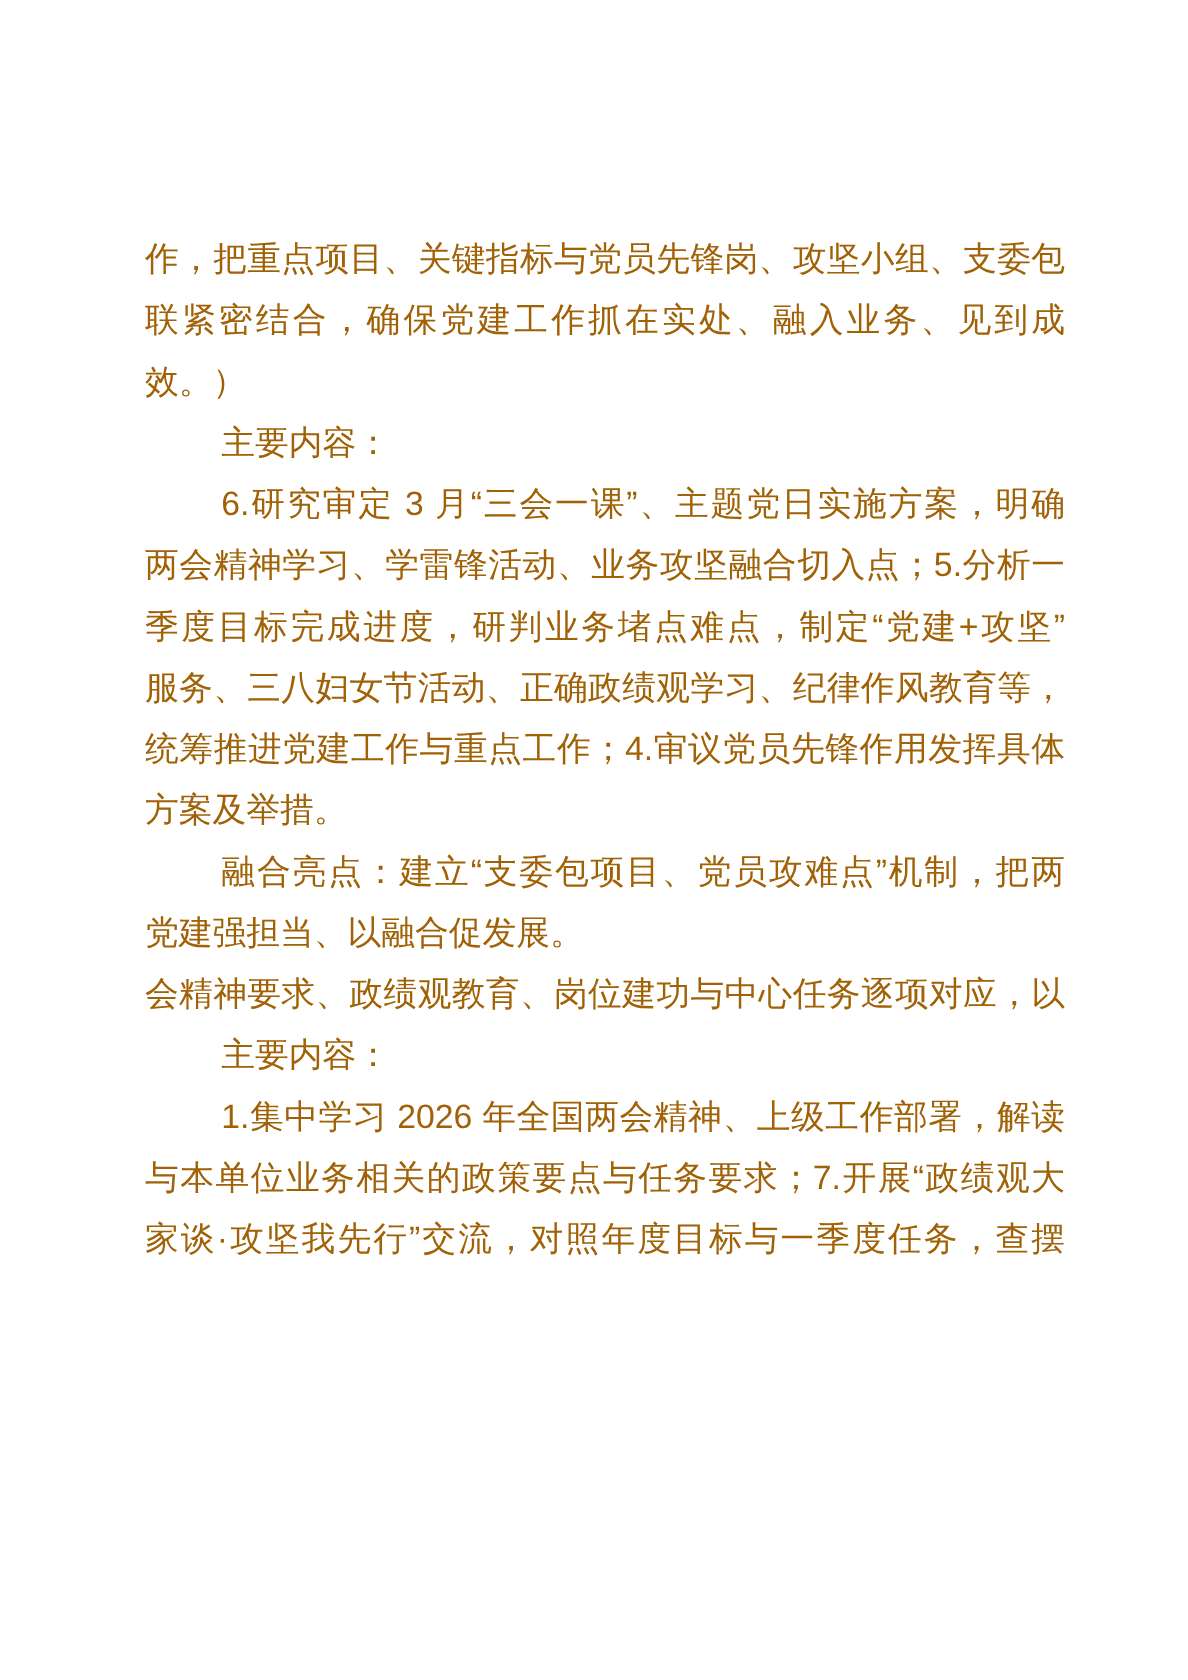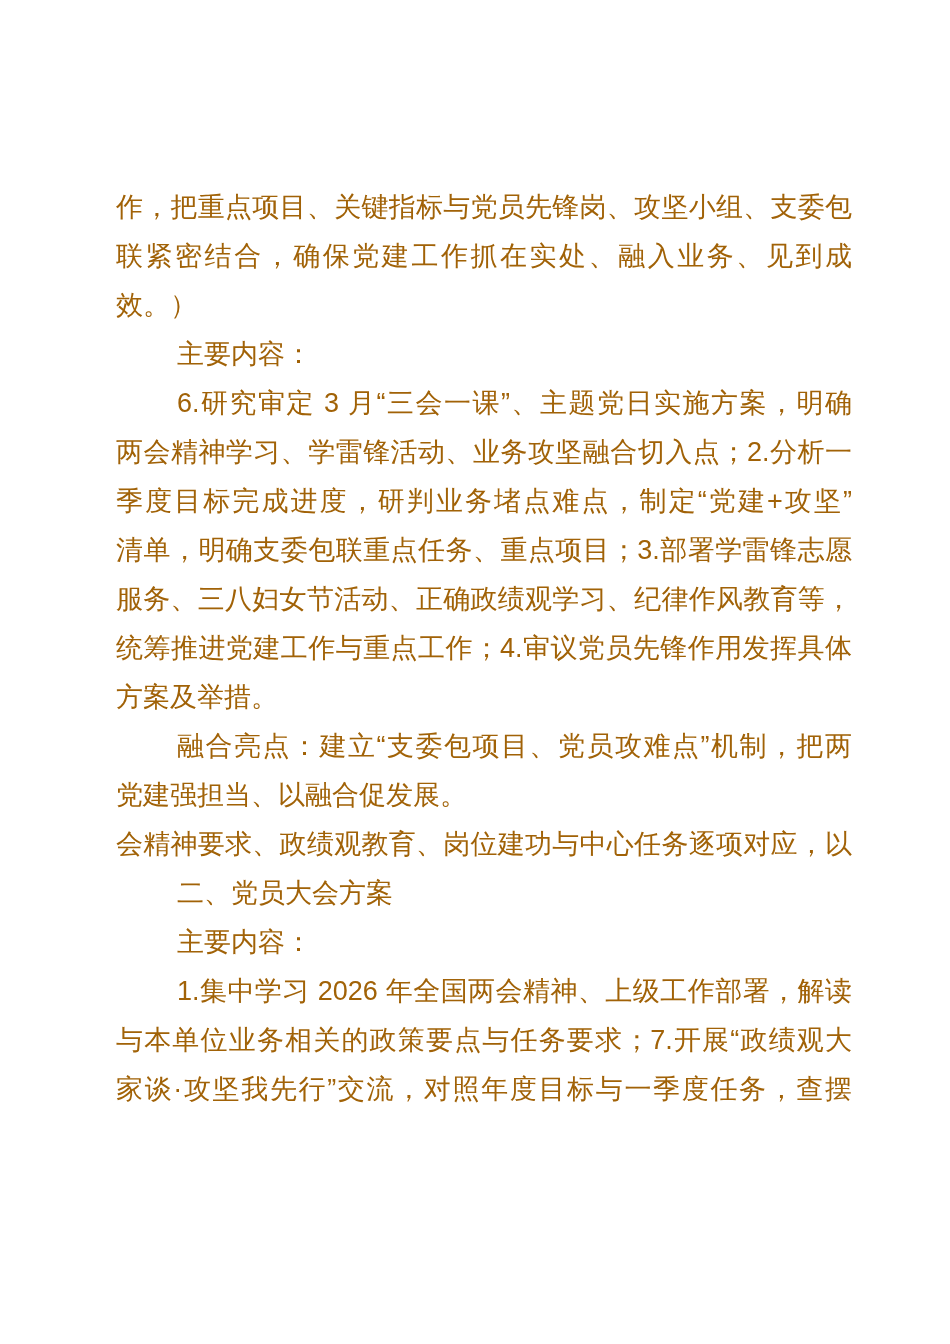--- a/index.html
+++ b/index.html
@@ -56,34 +56,30 @@
       <div class="para">
         <div class="tline fill">作，把重点项目、关键指标与党员先锋岗、攻坚小组、支委包</div>
         <div class="tline fill">联紧密结合，确保党建工作抓在实处、融入业务、见到成</div>
         <div class="tline">效。）</div>
       </div>
       <div class="para">
         <div class="tline ind">主要内容：</div>
       </div>
       <div class="para">
         <div class="tline fill ind">6.研究审定 3 月“三会一课”、主题党日实施方案，明确</div>
-        <div class="tline fill">两会精神学习、学雷锋活动、业务攻坚融合切入点；2.分析一</div>
+        <div class="tline fill">两会精神学习、学雷锋活动、业务攻坚融合切入点；5.分析一</div>
         <div class="tline fill">季度目标完成进度，研判业务堵点难点，制定“党建+攻坚”</div>
-        <div class="tline fill">清单，明确支委包联重点任务、重点项目；3.部署学雷锋志愿</div>
         <div class="tline fill">服务、三八妇女节活动、正确政绩观学习、纪律作风教育等，</div>
         <div class="tline fill">统筹推进党建工作与重点工作；4.审议党员先锋作用发挥具体</div>
         <div class="tline">方案及举措。</div>
       </div>
       <div class="para">
         <div class="tline fill ind">融合亮点：建立“支委包项目、党员攻难点”机制，把两</div>
         <div class="tline">党建强担当、以融合促发展。</div>
         <div class="tline fill">会精神要求、政绩观教育、岗位建功与中心任务逐项对应，以</div>
-      </div>
-      <div class="para">
-        <div class="tline ind">二、党员大会方案</div>
       </div>
       <div class="para">
         <div class="tline ind">主要内容：</div>
       </div>
       <div class="para">
         <div class="tline fill ind">1.集中学习 2026 年全国两会精神、上级工作部署，解读</div>
         <div class="tline fill">与本单位业务相关的政策要点与任务要求；7.开展“政绩观大</div>
         <div class="tline fill">家谈·攻坚我先行”交流，对照年度目标与一季度任务，查摆</div>
       </div>
     </div>

